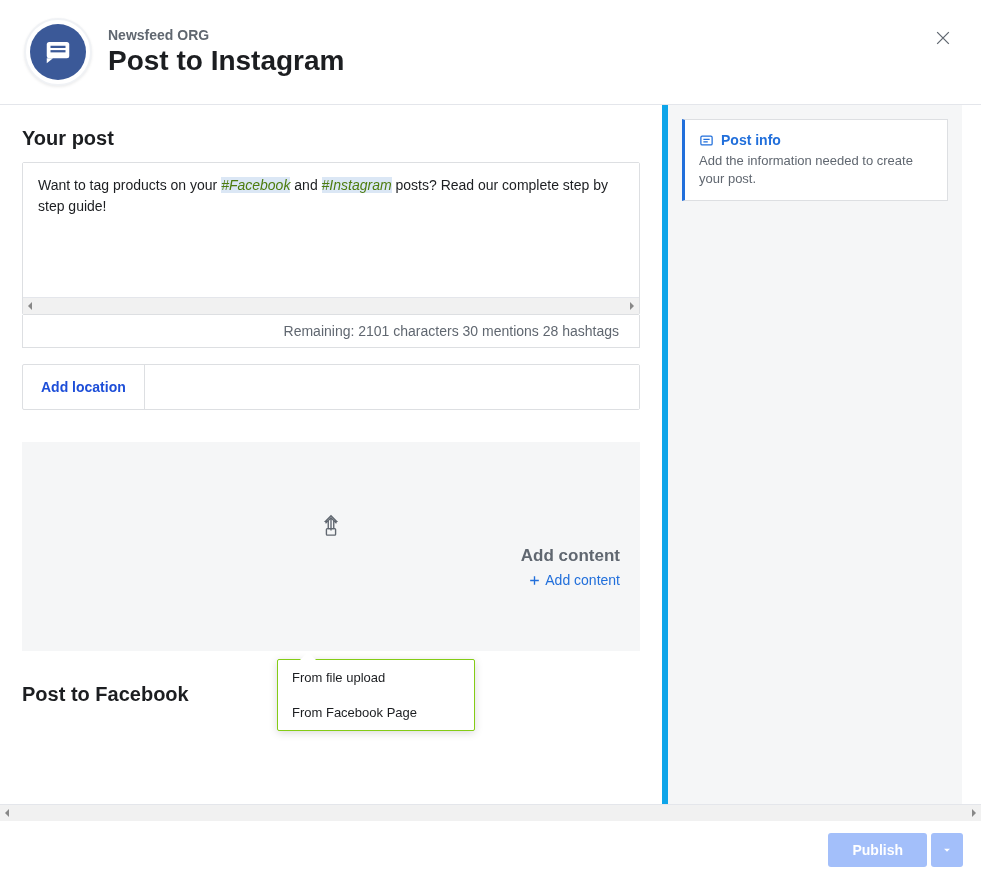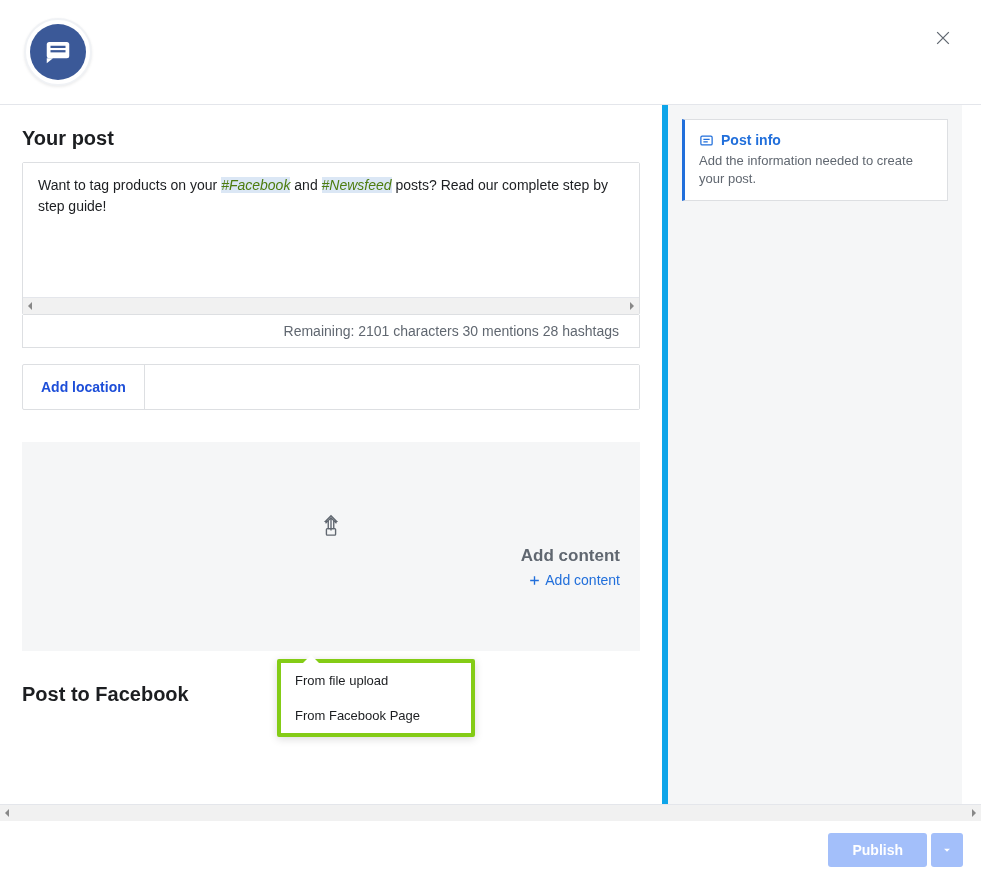--- a/index.html
+++ b/index.html
@@ -205,21 +205,21 @@
       cursor: pointer;
       display: inline-flex;
       align-items: center;
       gap: 4px;
     }
     .dropdown {
       position: absolute;
       left: 277px;
       top: 659px;
       background: #fff;
-      border: 4px solid #84cc16;
+      border: 1px solid #84cc16;
       border-radius: 2px;
       box-shadow: 0 2px 8px rgba(0,0,0,0.15);
       width: 198px;
       z-index: 100;
     }
     .dropdown::before {
       content: "";
       position: absolute;
       top: -8px;
       left: 22px;
@@ -322,34 +322,38 @@
   <div class="logo">
     <div class="logo-inner">
       <svg width="30" height="30" viewBox="0 0 24 24" fill="white">
         <rect x="3" y="4" width="18" height="13" rx="2" fill="white"></rect>
         <path d="M3 17 L3 21 L8 17" fill="white"></path>
         <rect x="6" y="7" width="12" height="1.8" fill="#3b5998"></rect>
         <rect x="6" y="10.5" width="12" height="1.8" fill="#3b5998"></rect>
       </svg>
     </div>
   </div>
+  <div class="header-text">
+    <div class="org">Newsfeed ORG</div>
+    <h1>Post to Instagram</h1>
+  </div>
   <div class="close-btn">
     <svg width="20" height="20" viewBox="0 0 24 24" stroke="currentColor" stroke-width="1.5" fill="none">
       <path d="M5 5 L19 19 M19 5 L5 19"></path>
     </svg>
   </div>
 </div>
 
 <div class="main-container">
   <div class="left-panel">
     <div class="section-title">Your post</div>
     <div class="post-textarea-wrap">
       <textarea class="post-textarea" style="color: transparent; caret-color: rgb(28, 30, 33);"></textarea>
       <div class="text-overlay">
-        <span>Want to tag products on your </span><span class="hashtag">#Facebook</span><span> and </span><span class="hashtag">#Newsfeed</span><span> posts? Read our complete step by step guide!</span>
+        <span>Want to tag products on your </span><span class="hashtag">#Facebook</span><span> and </span><span class="hashtag">#Instagram</span><span> posts? Read our complete step by step guide!</span>
       </div>
       <div class="hscroll"></div>
     </div>
     <div class="char-counter">Remaining: 2101 characters 30 mentions 28 hashtags</div>
 
     <div class="location-row">
       <div class="location-label">Add location</div>
       <input class="location-input" style="">
     </div>
 

